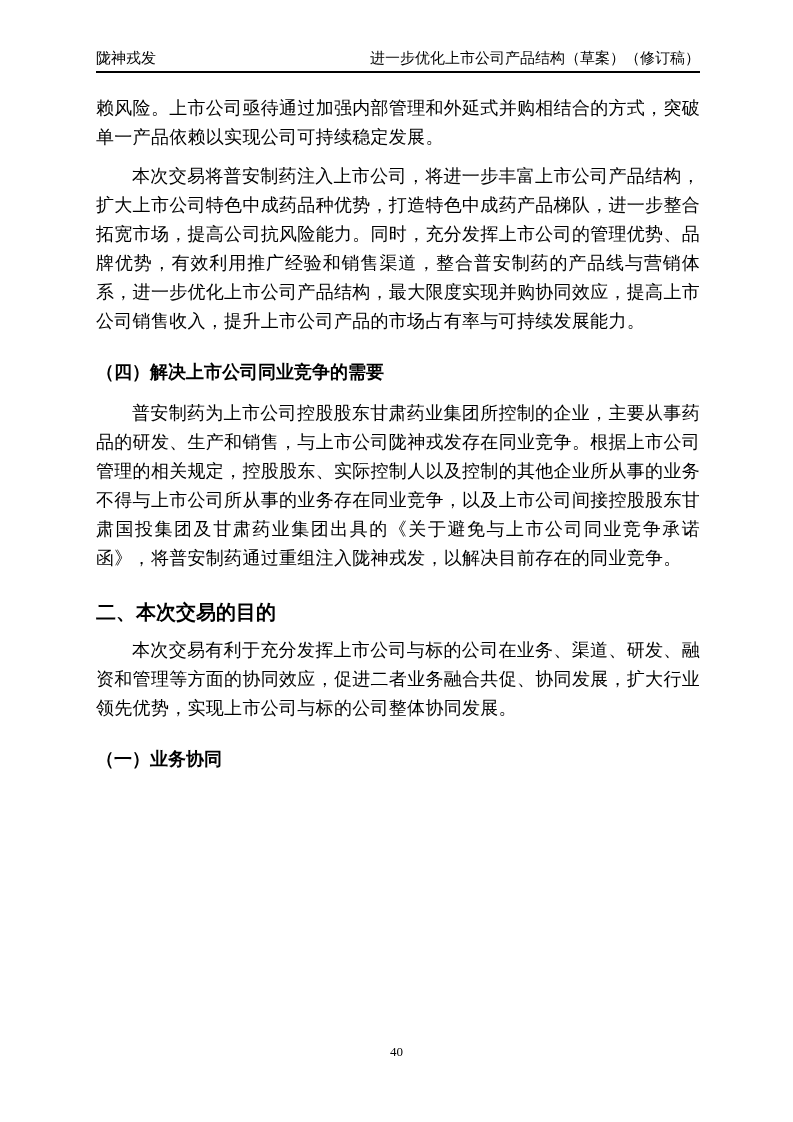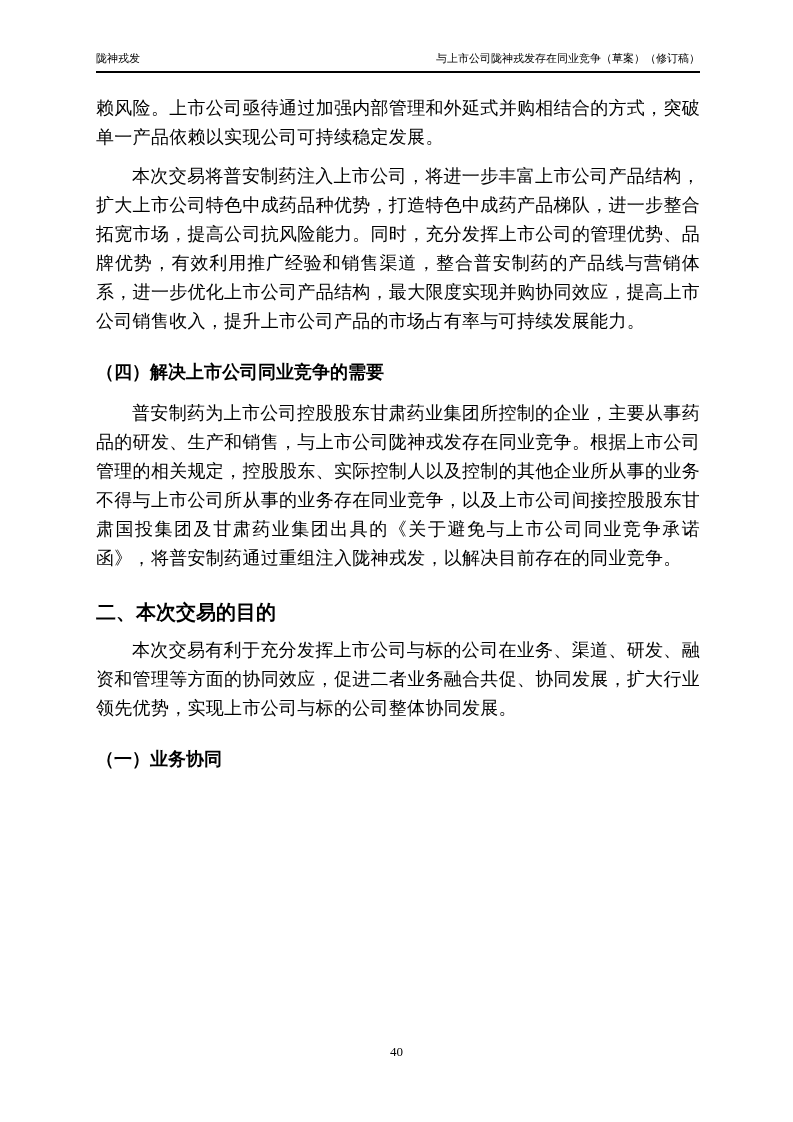--- a/index.html
+++ b/index.html
@@ -18,21 +18,21 @@
     color: #000000;
     font-family: "Liberation Serif", "DejaVu Serif", serif;
     overflow: hidden;
   }
   .doc-header {
     display: flex;
     justify-content: space-between;
     align-items: flex-end;
     border-bottom: 2px solid #000000;
     padding-bottom: 4px;
-    font-size: 11px;
+    font-size: 15px;
     line-height: 17px;
   }
   .doc-main {
     margin-top: 21px;
   }
   .para {
     font-size: 18px;
     line-height: 29px;
     text-align: justify;
     margin: 0 0 10px 0;
@@ -65,21 +65,21 @@
     font-size: 13px;
   }
 </style>
 </head>
 <body>
 
 <div class="page">
 
   <header class="doc-header">
     <span>陇神戎发</span>
-    <span>与上市公司陇神戎发存在同业竞争（草案）（修订稿）</span>
+    <span>进一步优化上市公司产品结构（草案）（修订稿）</span>
   </header>
 
   <main class="doc-main">
     <p class="para">赖风险。上市公司亟待通过加强内部管理和外延式并购相结合的方式，突破单一产品依赖以实现公司可持续稳定发展。</p>
     <p class="para indent">本次交易将普安制药注入上市公司，将进一步丰富上市公司产品结构，扩大上市公司特色中成药品种优势，打造特色中成药产品梯队，进一步整合拓宽市场，提高公司抗风险能力。同时，充分发挥上市公司的管理优势、品牌优势，有效利用推广经验和销售渠道，整合普安制药的产品线与营销体系，进一步优化上市公司产品结构，最大限度实现并购协同效应，提高上市公司销售收入，提升上市公司产品的市场占有率与可持续发展能力。</p>
     <h2 class="sec-h2">（四）解决上市公司同业竞争的需要</h2>
     <p class="para indent">普安制药为上市公司控股股东甘肃药业集团所控制的企业，主要从事药品的研发、生产和销售，与上市公司陇神戎发存在同业竞争。根据上市公司管理的相关规定，控股股东、实际控制人以及控制的其他企业所从事的业务不得与上市公司所从事的业务存在同业竞争，以及上市公司间接控股股东甘肃国投集团及甘肃药业集团出具的《关于避免与上市公司同业竞争承诺函》，将普安制药通过重组注入陇神戎发，以解决目前存在的同业竞争。</p>
     <h1 class="sec-h1">二、本次交易的目的</h1>
     <p class="para indent">本次交易有利于充分发挥上市公司与标的公司在业务、渠道、研发、融资和管理等方面的协同效应，促进二者业务融合共促、协同发展，扩大行业领先优势，实现上市公司与标的公司整体协同发展。</p>
     <h2 class="sec-h2">（一）业务协同</h2>

